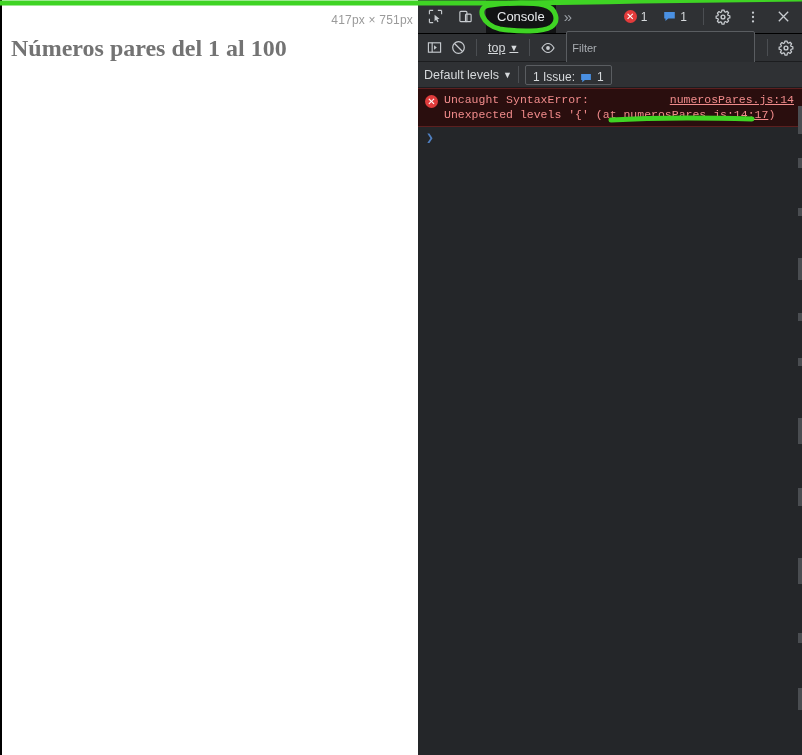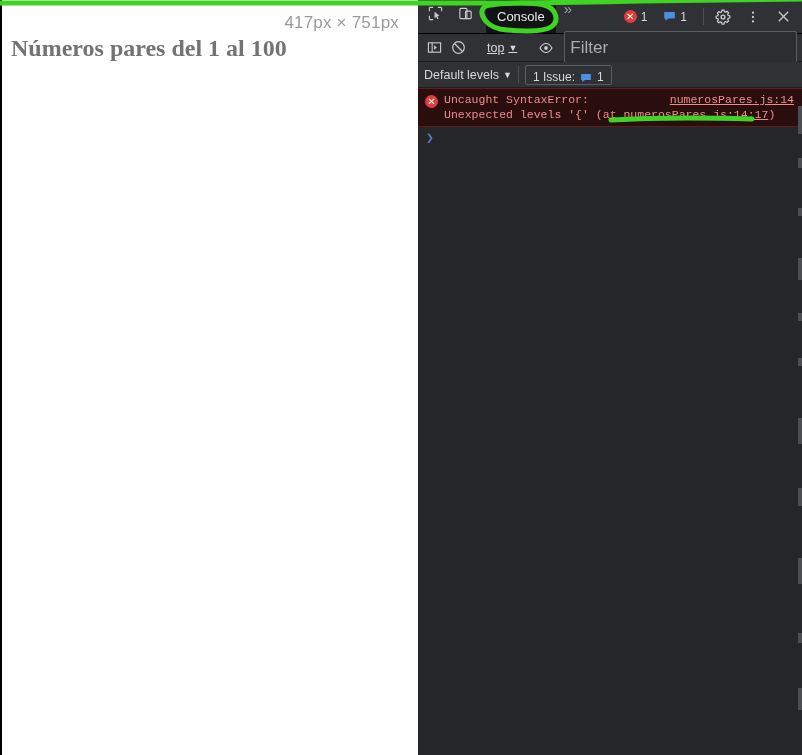--- a/index.html
+++ b/index.html
@@ -35,23 +35,23 @@
   #page-canvas {
     position: absolute;
     left: 0;
     top: 4px;
     width: 416px;
     height: 751px;
     background: #ffffff;
   }
   #viewport-size-label {
     position: absolute;
-    right: 19px;
+    right: 5px;
     top: 9px;
-    font-size: 17px;
+    font-size: 12px;
     color: #9a9a9a;
     letter-spacing: 0.2px;
     white-space: nowrap;
   }
   #page-heading {
     position: absolute;
     left: 9px;
     top: 26px;
     margin: 0;
     font-family: "Liberation Serif", "DejaVu Serif", serif;
@@ -74,20 +74,21 @@
     overflow: hidden;
   }
 
   
   #tabstrip {
     position: relative;
     height: 33px;
     background: #2f3134;
     border-bottom: 1px solid #000000;
     display: flex;
+    align-items: center;
   }
   .tb-icon-btn {
     width: 26px;
     height: 26px;
     margin-left: 4px;
     display: flex;
     align-items: center;
     justify-content: center;
     border-radius: 2px;
     flex: none;
@@ -178,21 +179,21 @@
     text-decoration: underline;
   }
   #filter-input {
     flex: 1;
     height: 34px;
     margin: 0 6px;
     background: #2b2d30;
     border: 1px solid #5a5d61;
     border-radius: 2px;
     color: #a9adb2;
-    font-size: 17px;
+    font-size: 11px;
     font-family: "Liberation Sans", sans-serif;
     padding: 0 5px;
     box-sizing: border-box;
     outline: none;
   }
   #filter-input::placeholder { color: #a9adb2; opacity: 1; }
 
   
   #levels-bar {
     position: relative;

